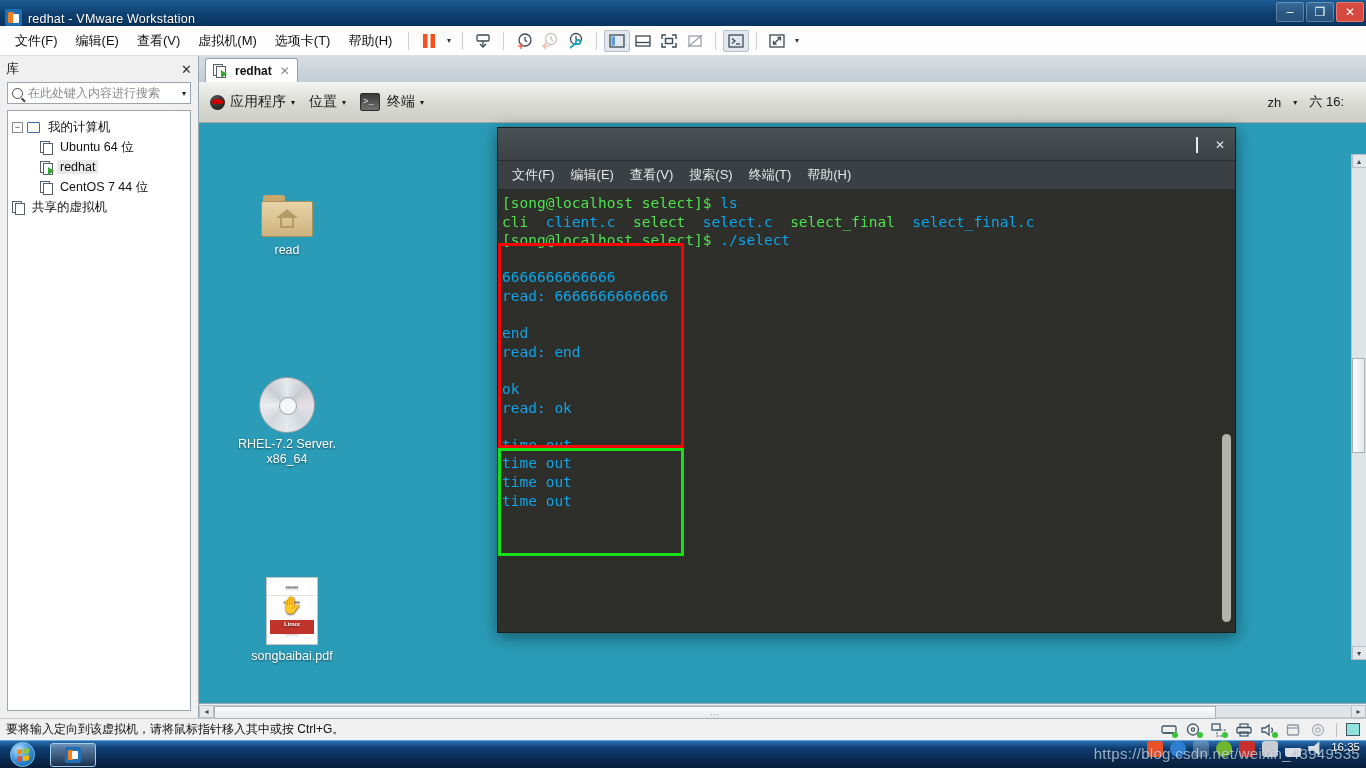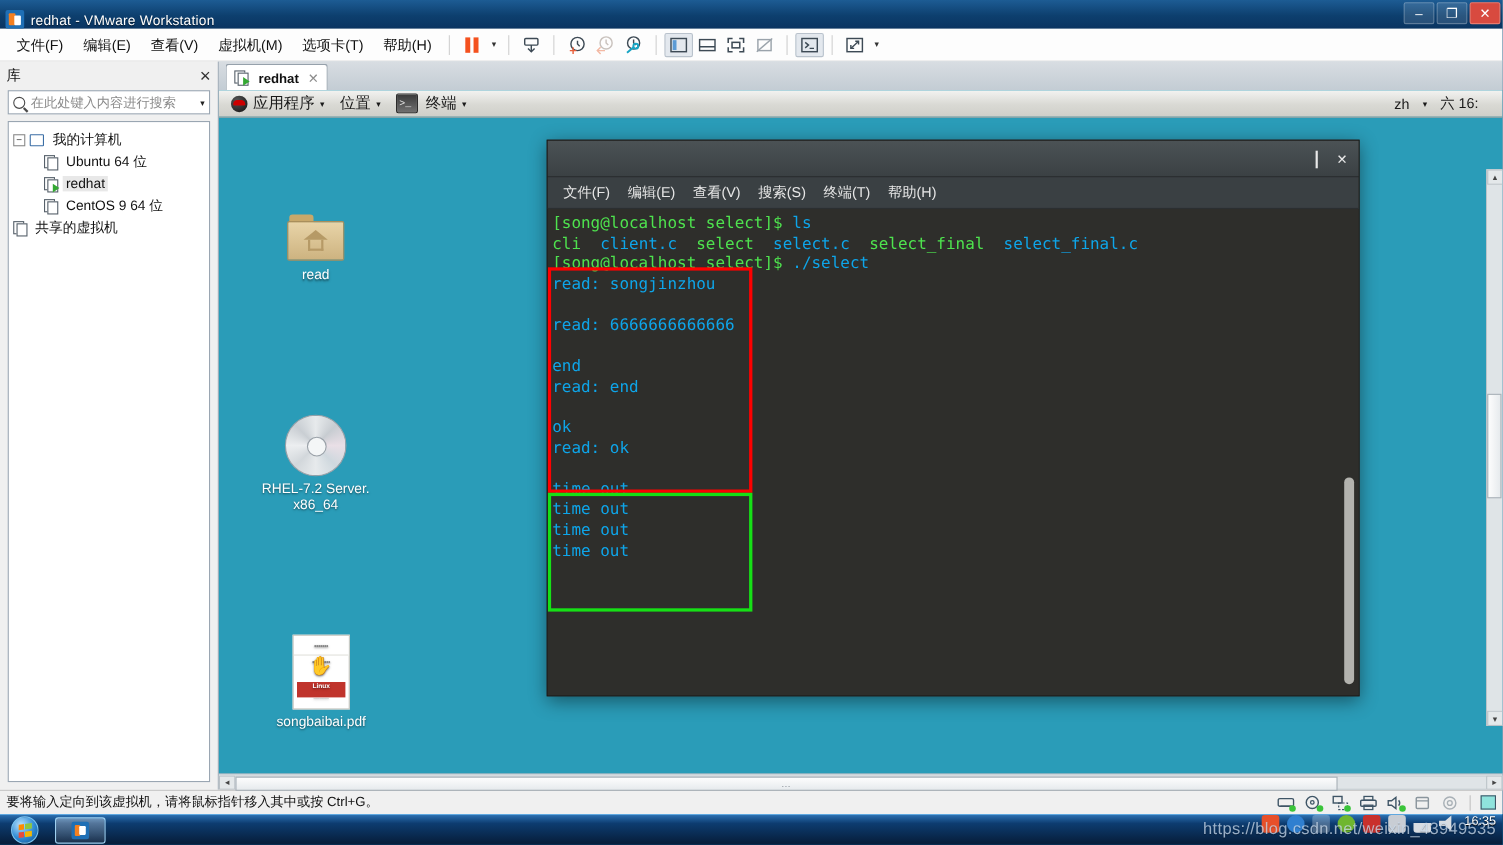--- a/index.html
+++ b/index.html
@@ -166,21 +166,21 @@
   }
   #vm-tab .tabclose { color: #8d8d8d; font-size: 12px; font-weight: normal; margin-left: 3px; }
 
   #vm-screen {
     flex: 1 1 auto; position: relative; overflow: hidden;
     background: #2a9cb8;
   }
 
   
   #gnome-panel {
-    height: 25px; width: 100%;
+    height: 41px; width: 100%;
     background: linear-gradient(#f3f3f1, #d9d9d4 55%, #cfcfc9);
     border-bottom: 1px solid #a9a9a4;
     display: flex; align-items: center;
     padding: 0 4px; font-size: 14px; color: #1a1a1a;
     position: relative;
   }
   .gp-item { display: flex; align-items: center; gap: 5px; padding: 2px 7px; white-space: nowrap; }
   .gp-caret { font-size: 8px; }
   .redhat-dot {
     width: 15px; height: 15px; border-radius: 50%;
@@ -617,21 +617,21 @@
           <span class="tree-label">Ubuntu 64 位</span>
         </div>
         <div class="tree-row ind2 sel">
           <span class="ico-vm run">
               <span class="play"></span>
             </span>
           <span class="tree-label">redhat</span>
         </div>
         <div class="tree-row ind2">
           <span class="ico-vm"></span>
-          <span class="tree-label">CentOS 9 64 位</span>
+          <span class="tree-label">CentOS 7 44 位</span>
         </div>
         <div class="tree-row ind1">
           <span class="ico-vm" style="margin-left:0"></span>
           <span class="tree-label">共享的虚拟机</span>
         </div>
       </div>
     </div>
 
     <div id="vm-area">
 
@@ -714,22 +714,22 @@
             <span class="tm">帮助(H)</span>
           </div>
           <div id="term-body">
 
             <div class="tline"><span class="g">[song@localhost select]$ </span><span class="w">ls</span></div>
 
             <div class="tline"><span class="g">cli</span><span class="w">  client.c  </span><span class="g">select</span><span class="w">  select.c  </span><span class="g">select_final</span><span class="w">  select_final.c</span></div>
 
             <div class="tline"><span class="g">[song@localhost select]$ </span><span class="w">./select</span></div>
 
-            <div class="tline w">read: songjinzhou</div>
             <div class="tline w">&nbsp;</div>
+            <div class="tline w">6666666666666</div>
             <div class="tline w">read: 6666666666666</div>
             <div class="tline w">&nbsp;</div>
             <div class="tline w">end</div>
             <div class="tline w">read: end</div>
             <div class="tline w">&nbsp;</div>
             <div class="tline w">ok</div>
             <div class="tline w">read: ok</div>
             <div class="tline w">&nbsp;</div>
             <div class="tline w">time out</div>
             <div class="tline w">time out</div>

